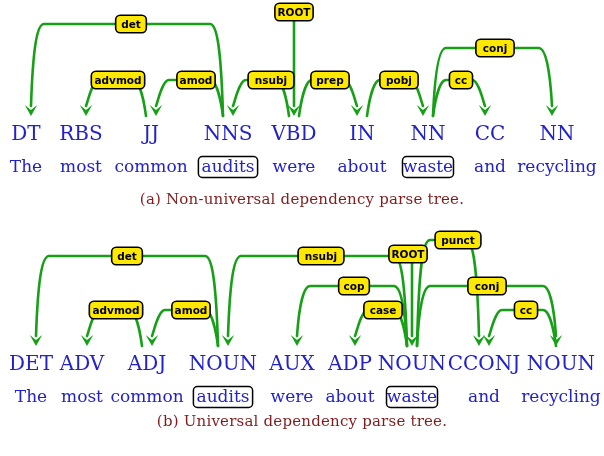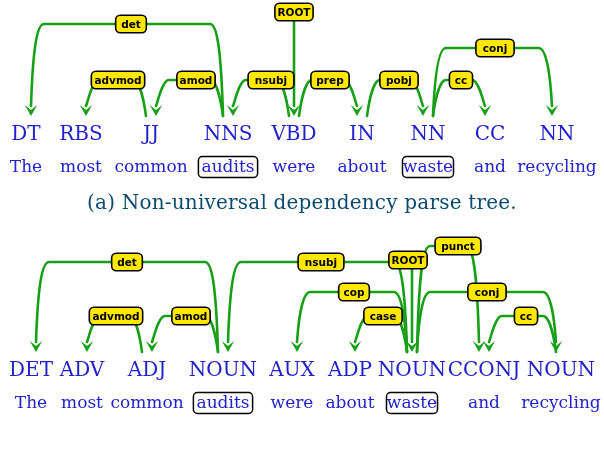--- a/index.html
+++ b/index.html
@@ -9,22 +9,22 @@
     font-family:"DejaVu Serif","Liberation Serif",serif;
     overflow:hidden;
     position:relative;
   }
   .figure{position:relative;width:604px;}
   .tree-wrap{position:relative;width:604px;}
   .tree-svg{display:block;position:absolute;left:0;top:0;}
   .caption{
     text-align:center;
     font-family:"DejaVu Serif","Liberation Serif",serif;
-    font-size:20px;
-    color:#0c4a6e;
+    font-size:15px;
+    color:#7f1d1d;
     letter-spacing:0.2px;
   }
   .arc{fill:none;stroke:#17a017;stroke-width:2.6;stroke-linecap:round;stroke-linejoin:round;}
   .arrowhead{fill:#17a017;stroke:none;}
   .dep-label-rect{fill:#ffe800;stroke:#000000;stroke-width:1.6;}
   .dep-label-text{
     font-family:"DejaVu Sans","Liberation Sans",sans-serif;
     font-weight:bold;
     fill:#000000;
     text-anchor:middle;
@@ -218,14 +218,15 @@
           <text x="412" y="140" class="pos-text">NOUN</text>
           <text x="412" y="172" class="word-text">waste</text>
           <rect x="386.5" y="156.5" width="51" height="21" rx="4" ry="4" class="word-box"></rect>
           <text x="484" y="140" class="pos-text">CCONJ</text>
           <text x="484" y="172" class="word-text">and</text>
           <text x="561" y="140" class="pos-text">NOUN</text>
           <text x="561" y="172" class="word-text">recycling</text>
         </g>
       </svg>
   </div>
+  <div class="caption" style="margin-top:2px;">(b) Universal dependency parse tree.</div>
 
 </div>
 
 </body></html>

